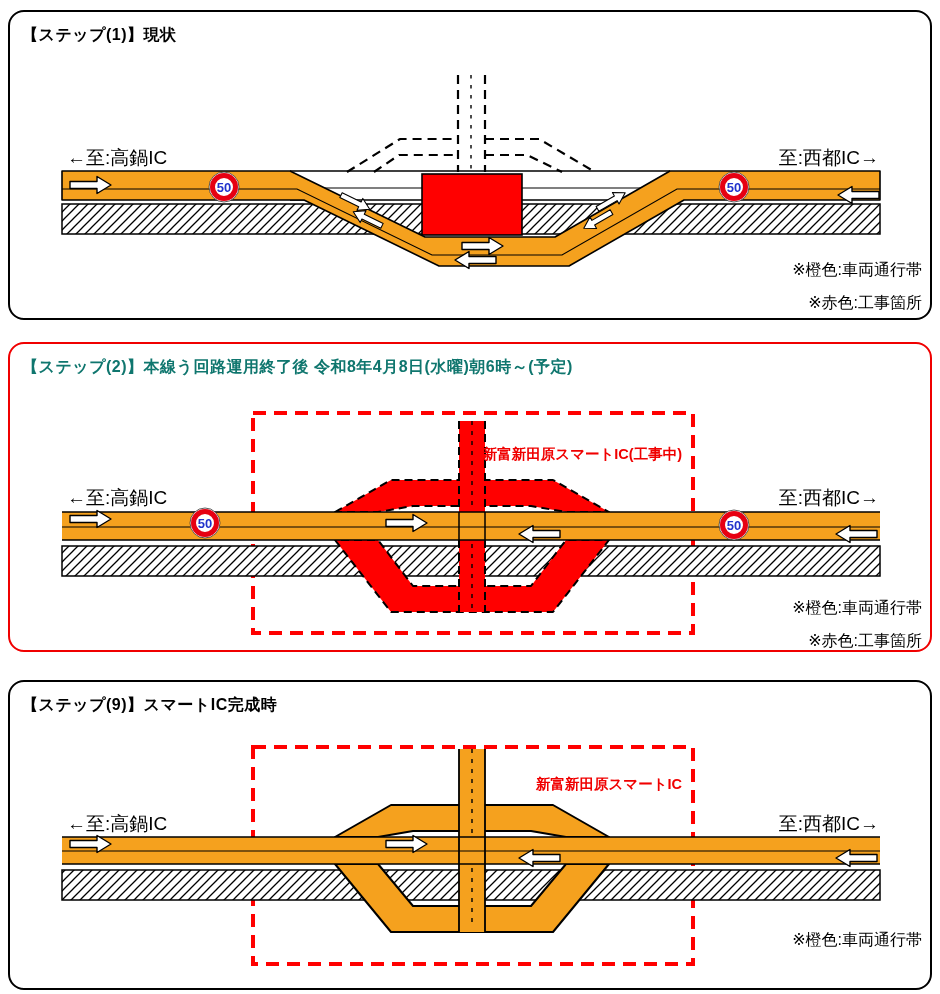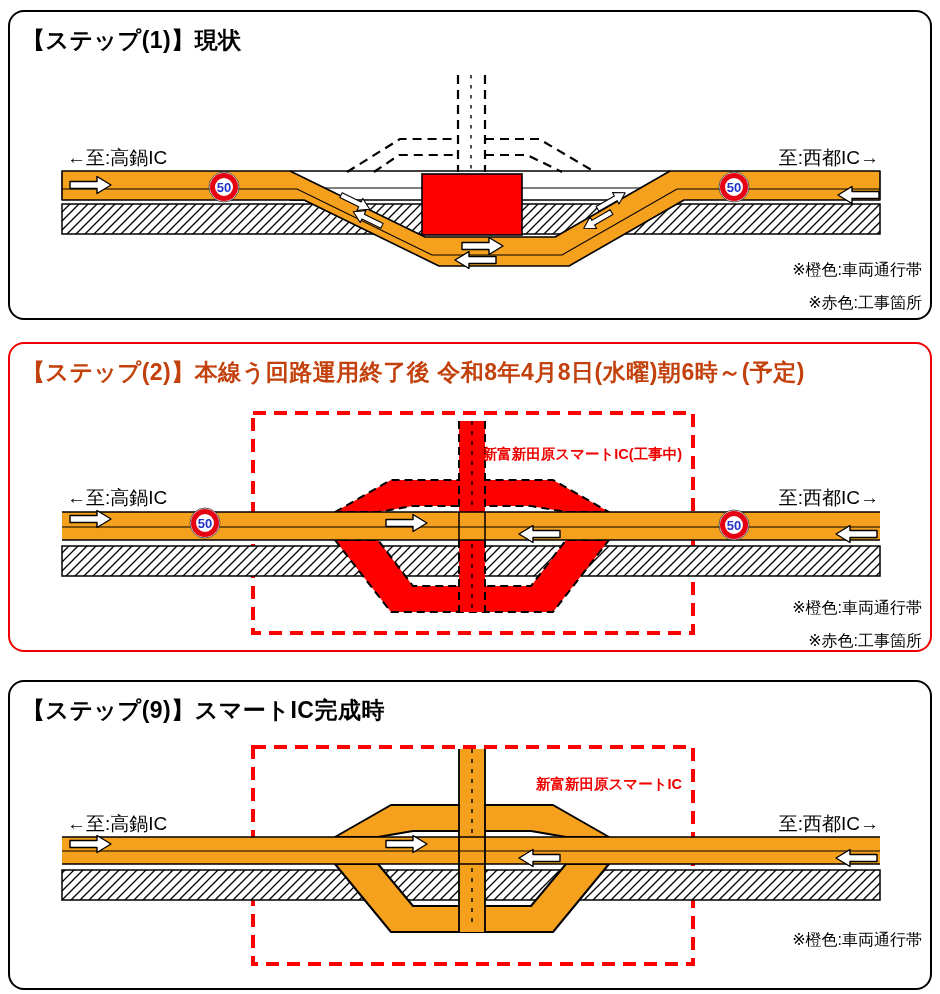--- a/index.html
+++ b/index.html
@@ -1,23 +1,23 @@
 <!DOCTYPE html>
 <html><head>
 <meta charset="utf-8">
 <style>
   html,body{margin:0;padding:0;background:#fff;}
   .canvas{position:relative;width:940px;height:994px;background:#fff;overflow:hidden;
           font-family:"Liberation Sans","DejaVu Sans",sans-serif;}
   .panel{position:absolute;left:8px;width:920px;height:306px;background:#fff;
          border:2px solid #000;border-radius:16px;}
   .panel.red{border-color:#f00000;border-width:2.5px;}
-  .panel-title{position:absolute;left:12px;top:13px;font-size:23px;font-weight:600;
+  .panel-title{position:absolute;left:12px;top:13px;font-size:16px;font-weight:600;
                color:#000;letter-spacing:0.5px;white-space:nowrap;}
-  .panel.red .panel-title{color:#c2410c;}
+  .panel.red .panel-title{color:#0f766e;}
   .diagram{position:absolute;left:0;top:0;width:100%;height:100%;}
   svg text{font-family:"Liberation Sans","DejaVu Sans",sans-serif;}
   .jp-label{font-size:19px;fill:#000;font-weight:500;}
   .legend-t{font-size:16px;fill:#000;font-weight:500;}
   .ic-label{font-size:14.5px;fill:#f00000;font-weight:600;}
   .sign-num{font-size:13px;font-weight:bold;fill:#2233cc;}
 </style>
 </head>
 <body>
 

